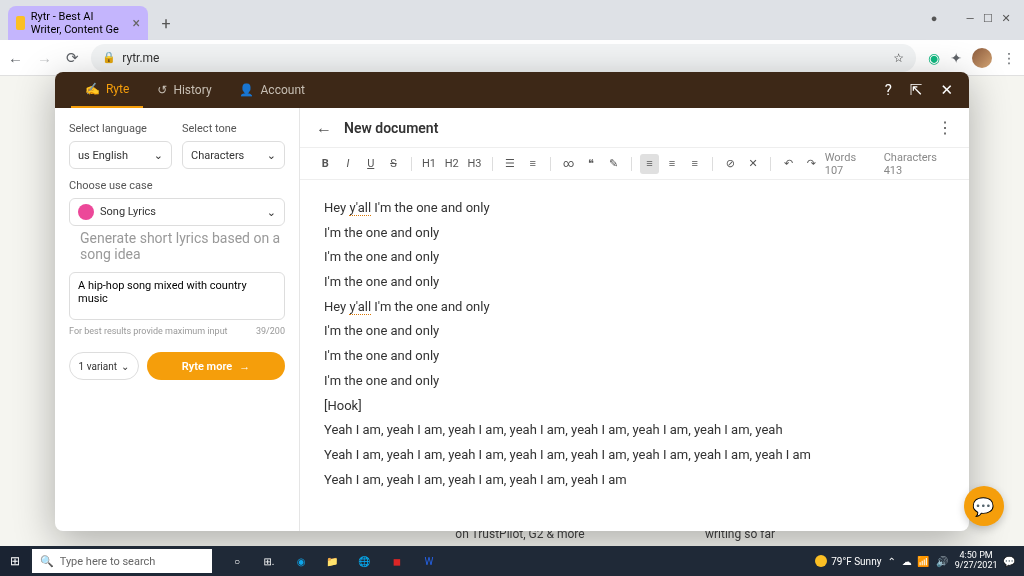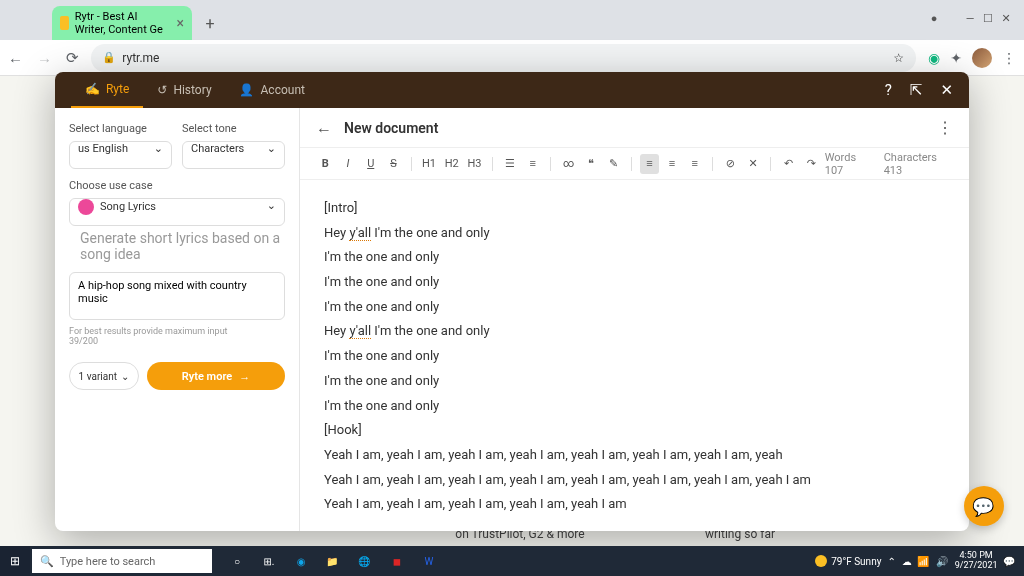--- a/index.html
+++ b/index.html
@@ -1,19 +1,19 @@
 <!DOCTYPE html>
 <html><head>
 <meta charset="utf-8">
 <style>
 * { margin:0; padding:0; box-sizing:border-box; font-family:-apple-system,BlinkMacSystemFont,"Segoe UI",Roboto,sans-serif; }
 body { width:1024px; height:576px; overflow:hidden; background:#fff; position:relative; }
 
 .chrome-top { height:40px; background:#dee1e6; display:flex; align-items:flex-end; padding-left:8px; }
-.tab { background:#86efac; height:34px; width:140px; border-radius:8px 8px 0 0; display:flex; align-items:center; padding:0 8px; font-size:11px; gap:6px;margin-left:44px; }
+.tab { background:#c4b5fd; height:34px; width:140px; border-radius:8px 8px 0 0; display:flex; align-items:center; padding:0 8px; font-size:11px; gap:6px; }
 .tab-icon { width:14px; height:14px; background:#fbbf24; border-radius:2px; }
 .tab-close { margin-left:auto; font-size:14px; color:#666; }
 .new-tab { width:28px; height:28px; display:flex; align-items:center; justify-content:center; margin-left:4px; margin-bottom:3px; font-size:16px; color:#555; }
 
 .chrome-bar { height:36px; background:#fff; display:flex; align-items:center; padding:0 8px; gap:12px; border-bottom:1px solid #e0e0e0; }
 .nav-icons { display:flex; gap:14px; color:#5f6368; font-size:15px; }
 .url-bar { flex:1; height:28px; background:#f1f3f4; border-radius:14px; display:flex; align-items:center; padding:0 12px; font-size:12px; color:#333; gap:6px; }
 .lock-icon { font-size:11px; }
 .ext-icons { display:flex; gap:10px; align-items:center; color:#5f6368; font-size:14px; }
 .avatar { width:20px; height:20px; border-radius:50%; background:linear-gradient(135deg,#8b5a3c,#d4a574); }
@@ -30,26 +30,26 @@
 .modal-header { height:36px; background:#3d2817; display:flex; align-items:center; padding:0 16px; color:#fff; font-size:12px; }
 .mh-item { display:flex; align-items:center; gap:6px; padding:0 14px; height:36px; cursor:pointer; color:#c7bfb4; }
 .mh-item.active { color:#f59e0b; border-bottom:2px solid #f59e0b; }
 .mh-right { margin-left:auto; display:flex; gap:18px; font-size:15px; }
 
 .modal-body { flex:1; display:flex; overflow:hidden; }
 .sidebar { width:245px; border-right:1px solid #e5e5e5; padding:14px; overflow-y:auto; font-size:12px; color:#333; }
 .side-row { display:flex; gap:10px; margin-bottom:10px; }
 .side-col { flex:1; }
 .side-label { font-size:11px; color:#555; margin-bottom:6px; display:block; }
-.side-select { width:100%; height:28px; border:1px solid #ddd; border-radius:6px; padding:0 8px; font-size:11px; color:#333; background:#fff; display:flex; justify-content:space-between; }
+.side-select { width:100%; height:28px; border:1px solid #ddd; border-radius:6px; padding:0 8px; font-size:11px; color:#333; background:#fff; display:flex; align-items:center; justify-content:space-between; }
 .usecase { position:relative; }
 .uc-icon { width:16px; height:16px; background:#ec4899; border-radius:50%; display:inline-block; margin-right:6px; vertical-align:middle; }
 .side-note { font-size:14px; color:#999; margin:4px 0 10px;padding-left:11px; }
 .side-textarea { width:100%; height:48px; border:1px solid #ddd; border-radius:6px; padding:6px 8px; font-size:11px; resize:none; }
-.side-foot { display:flex; justify-content:space-between; font-size:9px; color:#999; margin-top:3px;flex-direction:column; }
+.side-foot { display:flex; justify-content:space-between; font-size:9px; color:#999; margin-top:3px; }
 .side-actions { display:flex; gap:8px; margin-top:16px; }
 .variant-sel { flex:0 0 70px; height:28px; border:1px solid #ddd; border-radius:14px; display:flex; align-items:center; justify-content:center; font-size:10px; gap:4px; }
 .ryte-btn { flex:1; height:28px; background:#f59e0b; color:#fff; border:none; border-radius:14px; font-size:11px; font-weight:600; display:flex; align-items:center; justify-content:center; gap:7px; }
 
 .editor { flex:1; display:flex; flex-direction:column; }
 .ed-header { height:40px; display:flex; align-items:center; padding:0 16px; gap:12px; border-bottom:1px solid #eee; }
 .ed-back { font-size:16px; color:#555; }
 .ed-title { font-size:14px; font-weight:600; color:#333; }
 .ed-menu { margin-left:auto; font-size:16px; color:#555; }
 .ed-toolbar { height:32px; display:flex; align-items:center; padding:0 16px; gap:4px; border-bottom:1px solid #eee; font-size:11px; color:#555; }
@@ -216,21 +216,20 @@
         <span class="tb-btn">✕</span>
         <span class="tb-sep"></span>
         <span class="tb-btn">↶</span>
         <span class="tb-btn">↷</span>
         <div class="tb-counts">
           <span><span>Words</span> <span>107</span></span>
           <span><span>Characters</span> <span>413</span></span>
         </div>
       </div>
       <div class="ed-content" id="ed-content">
-          <div>[Intro]</div>
           <div>Hey <span class="dotted">y'all</span> I'm the one and only</div>
           <div>I'm the one and only</div>
           <div>I'm the one and only</div>
           <div>I'm the one and only</div>
           <div>Hey <span class="dotted">y'all</span> I'm the one and only</div>
           <div>I'm the one and only</div>
           <div>I'm the one and only</div>
           <div>I'm the one and only</div>
           <div>[Hook]</div>
           <div>Yeah I am, yeah I am, yeah I am, yeah I am, yeah I am, yeah I am, yeah I am, yeah</div>

